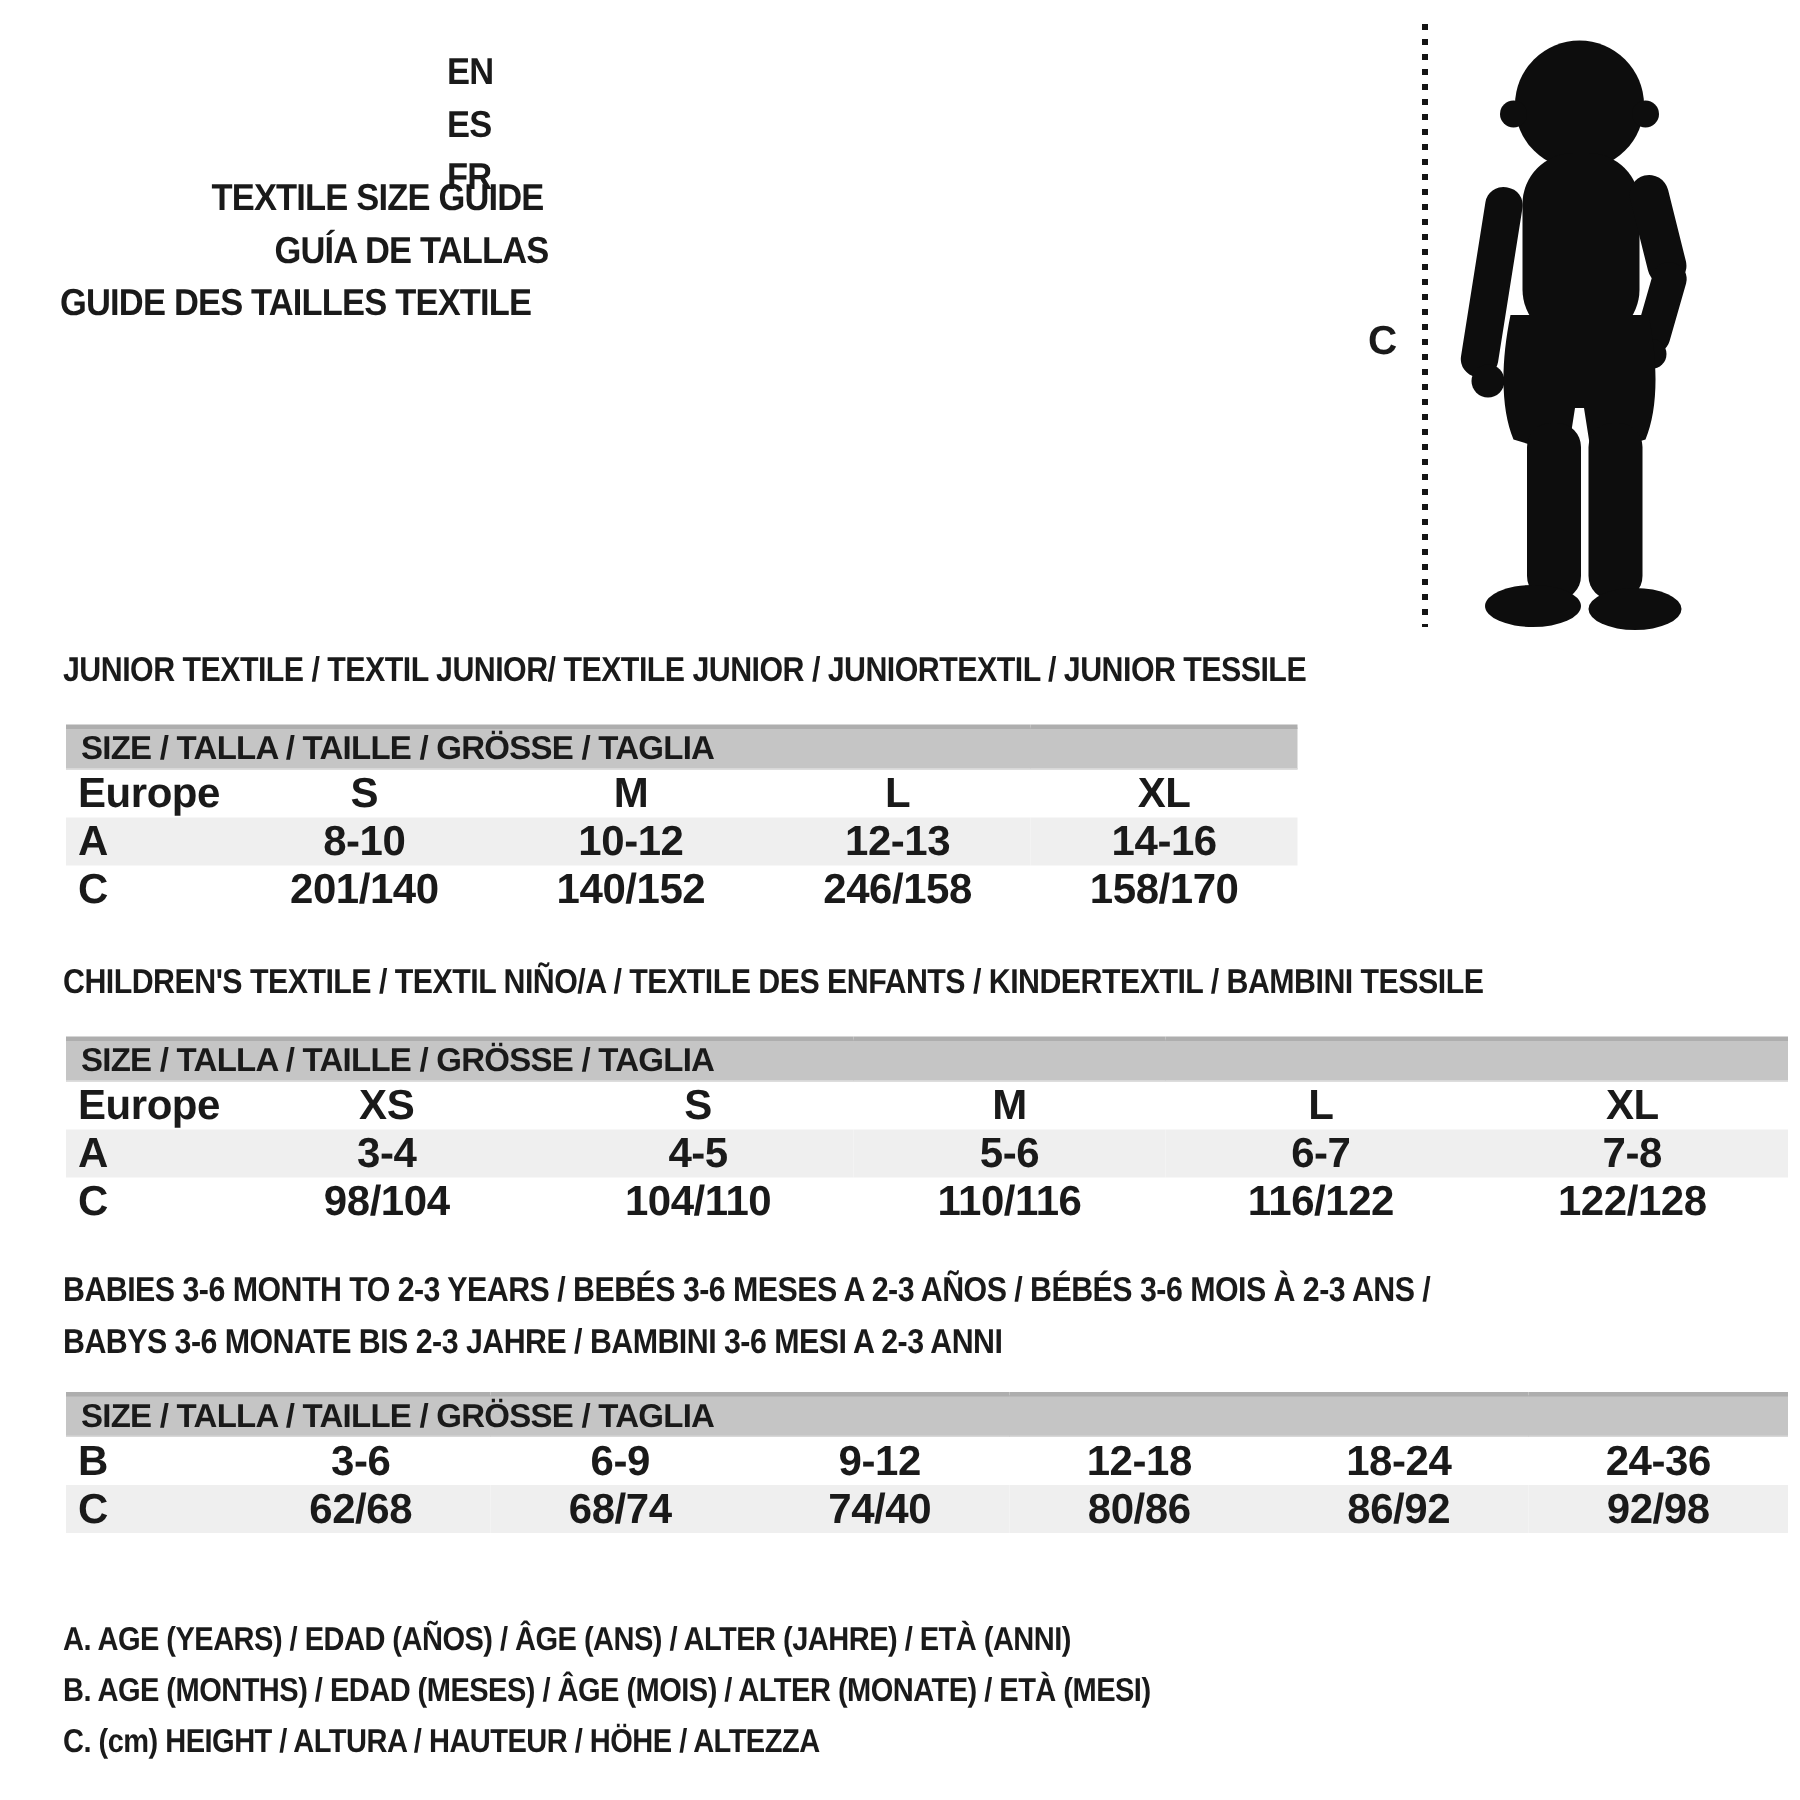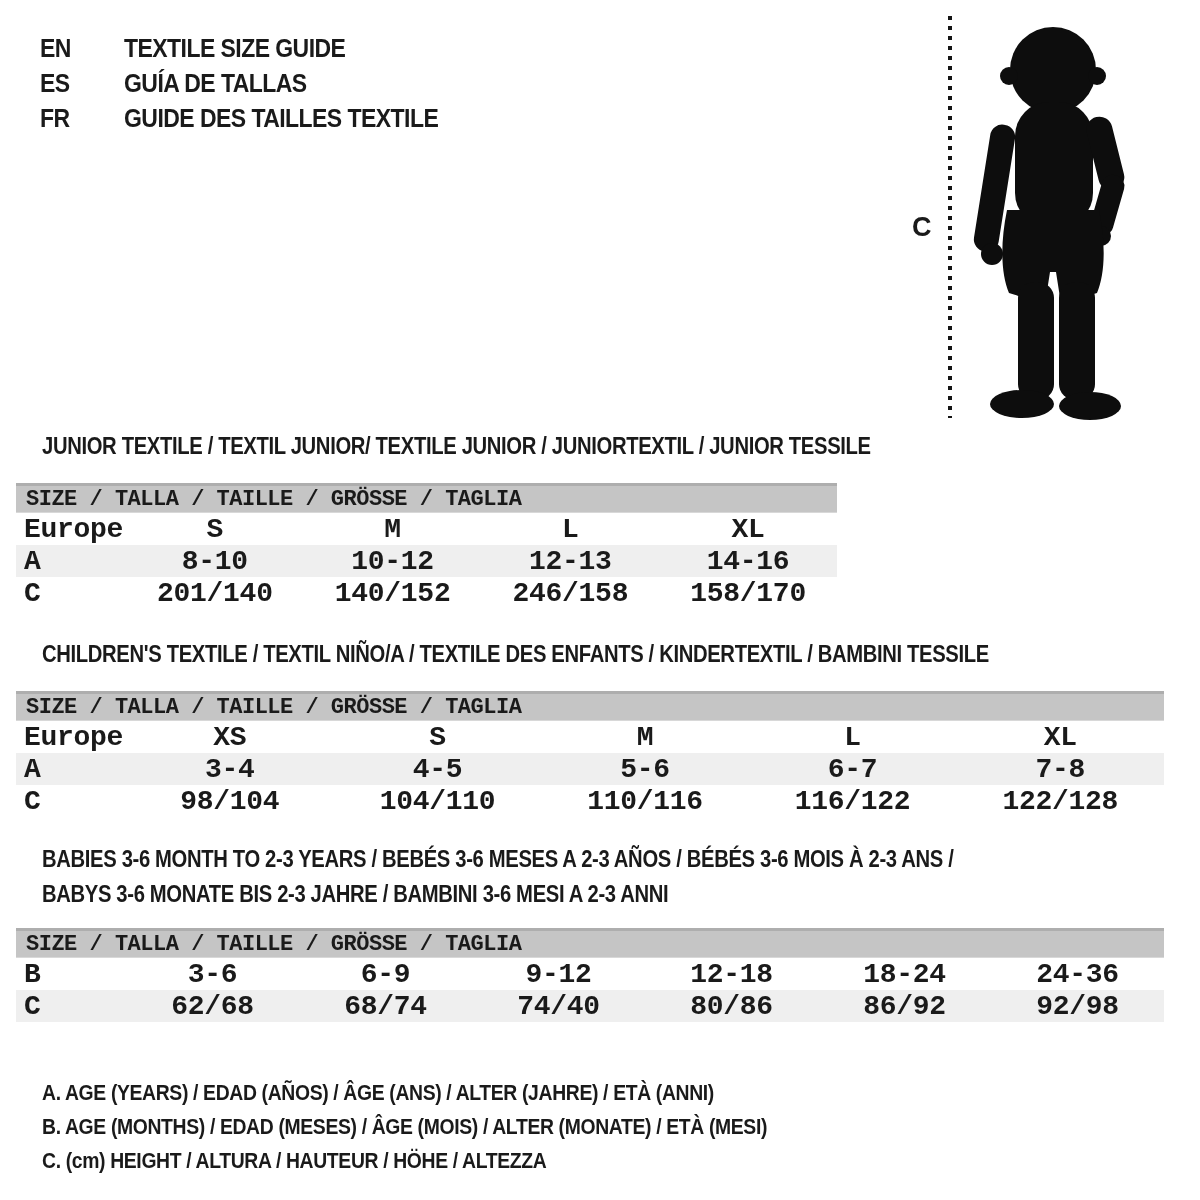--- a/index.html
+++ b/index.html
@@ -4,21 +4,21 @@
 <style>
   html,body { margin:0; padding:0; background:#fff; }
   .canvas {
     position:relative; width:1200px; height:1200px; background:#ffffff;
     font-family:"Liberation Sans", sans-serif; color:#1a1a1a; overflow:hidden;
     font-weight:700;
   }
 
   
   .lang-block { position:absolute; top:34px; left:40px; }
-  .lang-row { display:flex; height:35px; align-items:flex-start; }
+  .lang-row { display:flex; height:35px; align-items:flex-end;flex-direction:column; }
   .lang-code, .lang-label {
     font-size:25px; letter-spacing:-0.6px; white-space:nowrap;
     transform:scaleX(0.92); transform-origin:left center;
   }
   .lang-code { width:84px; flex:0 0 84px; }
 
   
   .measure-line {
     position:absolute; left:948px; top:16px; width:4px; height:402px;
     background:repeating-linear-gradient(to bottom,#141414 0 4px,transparent 4px 10px);
@@ -30,21 +30,21 @@
   .section-title {
     position:absolute; left:42px; font-size:23px; letter-spacing:-0.4px;
     white-space:nowrap; transform:scaleX(0.88); transform-origin:left center;
   }
   .title-junior   { top:433px; }
   .title-children { top:641px; }
   .title-babies-1 { top:846px; }
   .title-babies-2 { top:881px; }
 
   
-  table { position:absolute; left:16px; border-collapse:collapse; table-layout:fixed;font-family:Liberation Mono, monospace; }
+  table { position:absolute; left:44px; border-collapse:collapse; table-layout:fixed; }
   .tbl-junior   { top:483px; width:821px;  }
   .tbl-children { top:691px; width:1148px; }
   .tbl-babies   { top:928px; width:1148px; }
 
   th.size-bar {
     background:#c5c5c5; border-top:3px solid #aeaeae; border-bottom:1px solid #d8d8d8;
     height:26px; text-align:left; padding:0 0 0 10px;
     font-size:22px; letter-spacing:-0.5px; font-weight:700; white-space:nowrap;
   }
   td {

